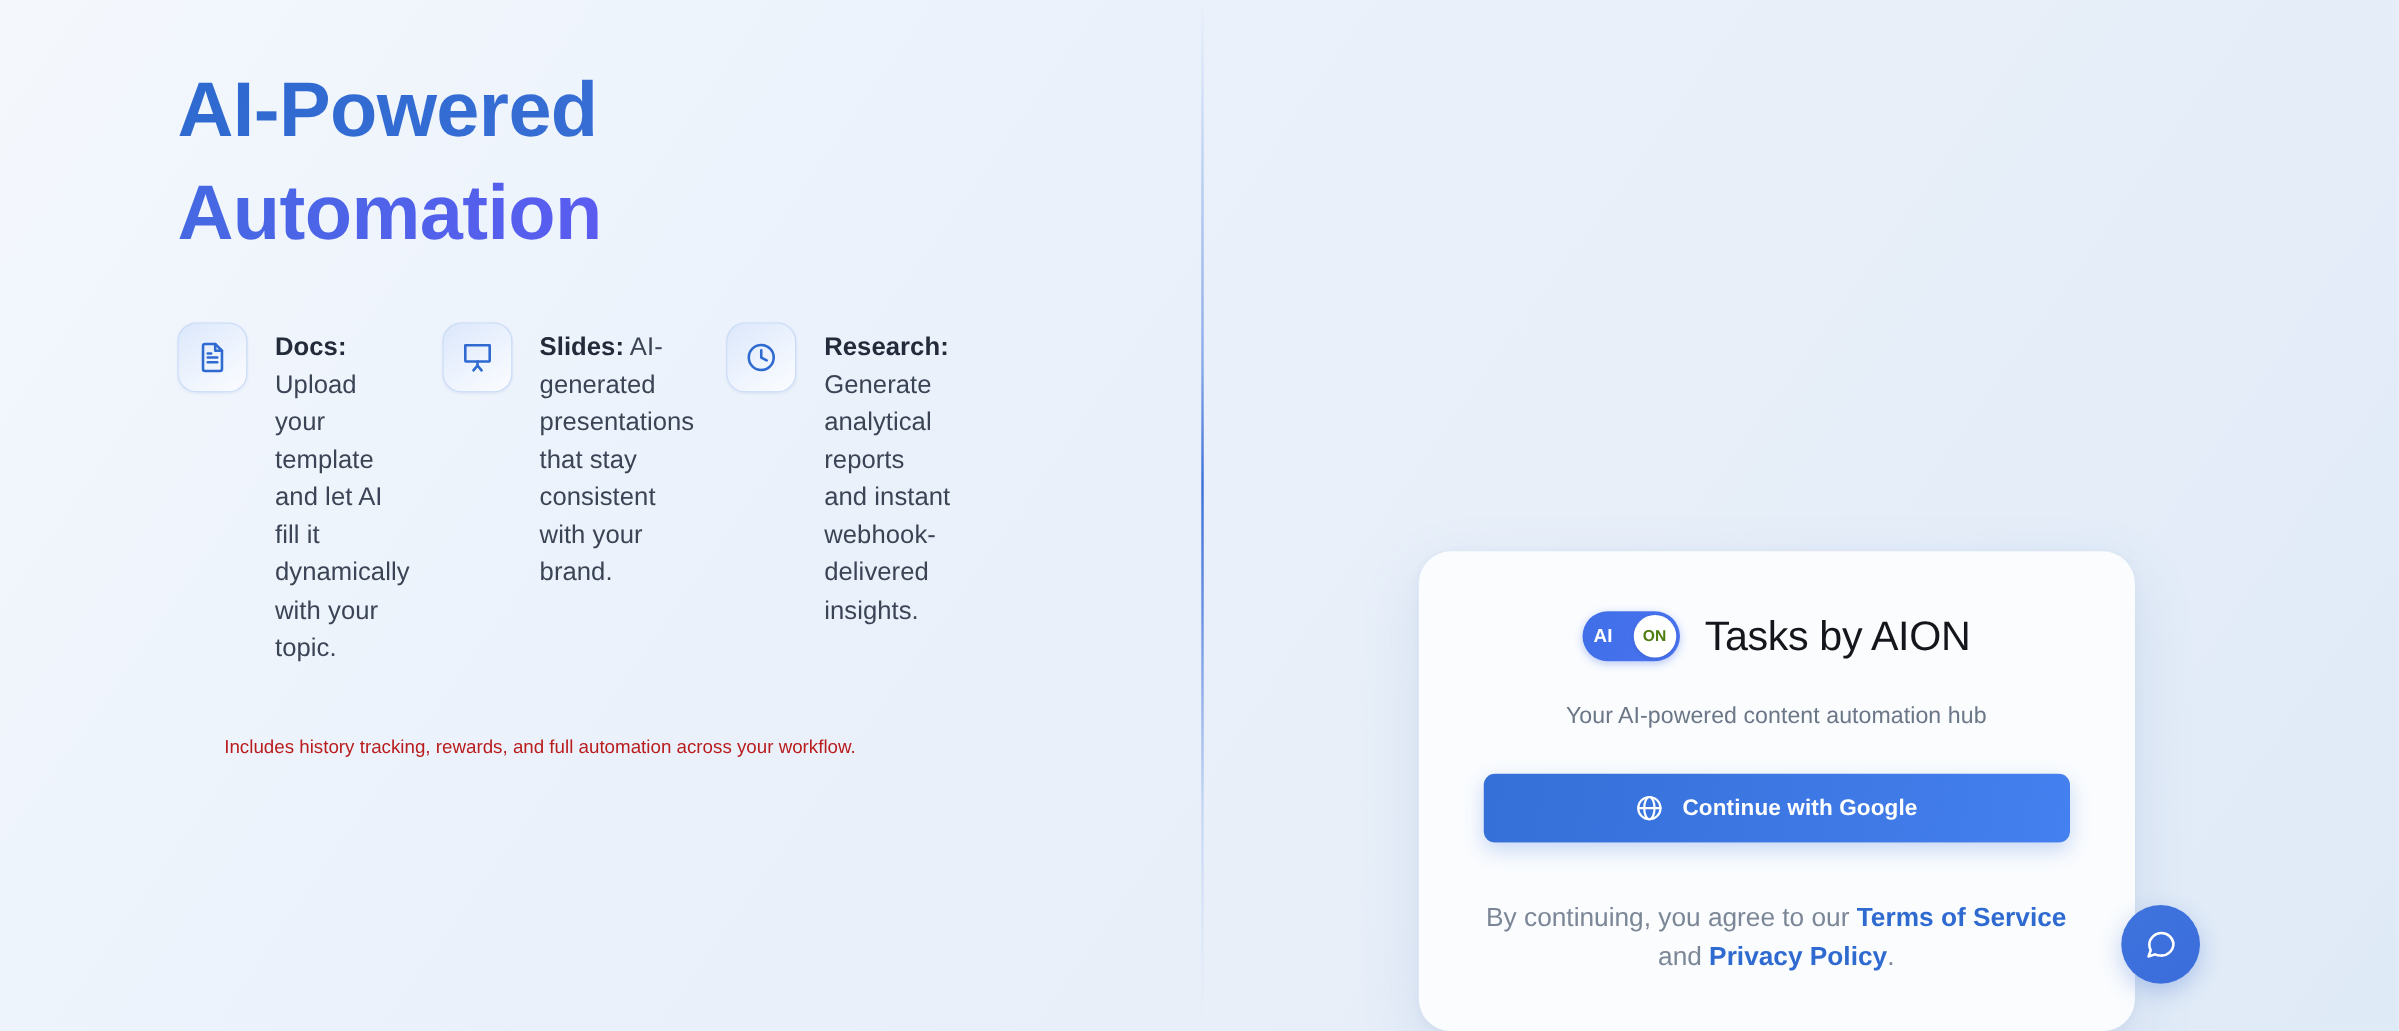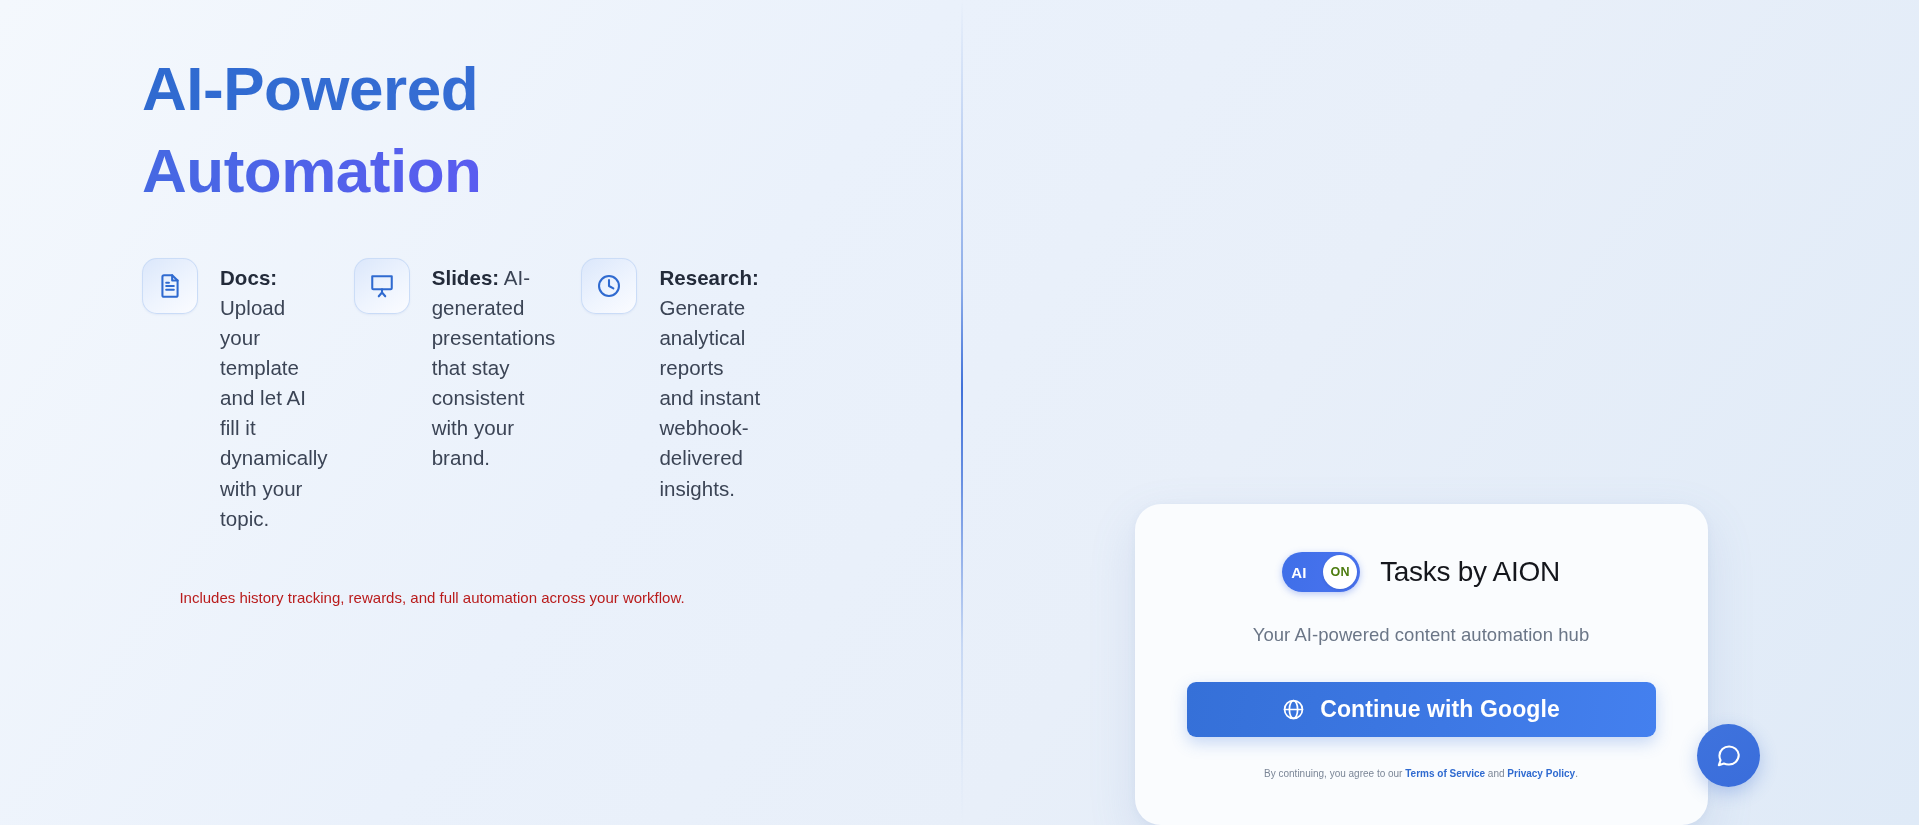--- a/index.html
+++ b/index.html
@@ -185,21 +185,21 @@
     box-shadow: 0 1px 3px rgba(40,70,160,0.30);
   }
   .brand-toggle-on {
     font-size: 12.5px;
     font-weight: 800;
     color: #4d7c0f;
     letter-spacing: 0.2px;
   }
 
   .brand-title {
-    font-size: 28px;
+    font-size: 33px;
     font-weight: 400;
     color: #14161c;
     letter-spacing: -0.3px;
     white-space: nowrap;
   }
 
   .card-subtitle {
     font-size: 18.5px;
     color: #6b7687;
     margin-bottom: 36px;
@@ -207,35 +207,35 @@
   }
 
   .google-btn {
     width: 100%;
     height: 55px;
     border: none;
     border-radius: 9px;
     background: linear-gradient(100deg, #3570d8 0%, #3d78e4 55%, #4480ef 100%);
     color: #ffffff;
     font-family: "Liberation Sans", sans-serif;
-    font-size: 23px;
+    font-size: 18px;
     font-weight: 700;
     letter-spacing: 0.1px;
     display: flex;
     align-items: center;
     justify-content: center;
     gap: 15px;
     cursor: pointer;
     box-shadow: 0 6px 16px rgba(56,112,216,0.26);
   }
   .google-btn svg { display: block; flex: 0 0 auto; }
 
   .legal {
-    margin-top: 30px;
-    font-size: 10px;
+    margin-top: 46px;
+    font-size: 21px;
     line-height: 1.45;
     color: #7b8697;
   }
   .legal a {
     color: #2f6ad0;
     font-weight: 700;
     text-decoration: none;
   }
 
   

